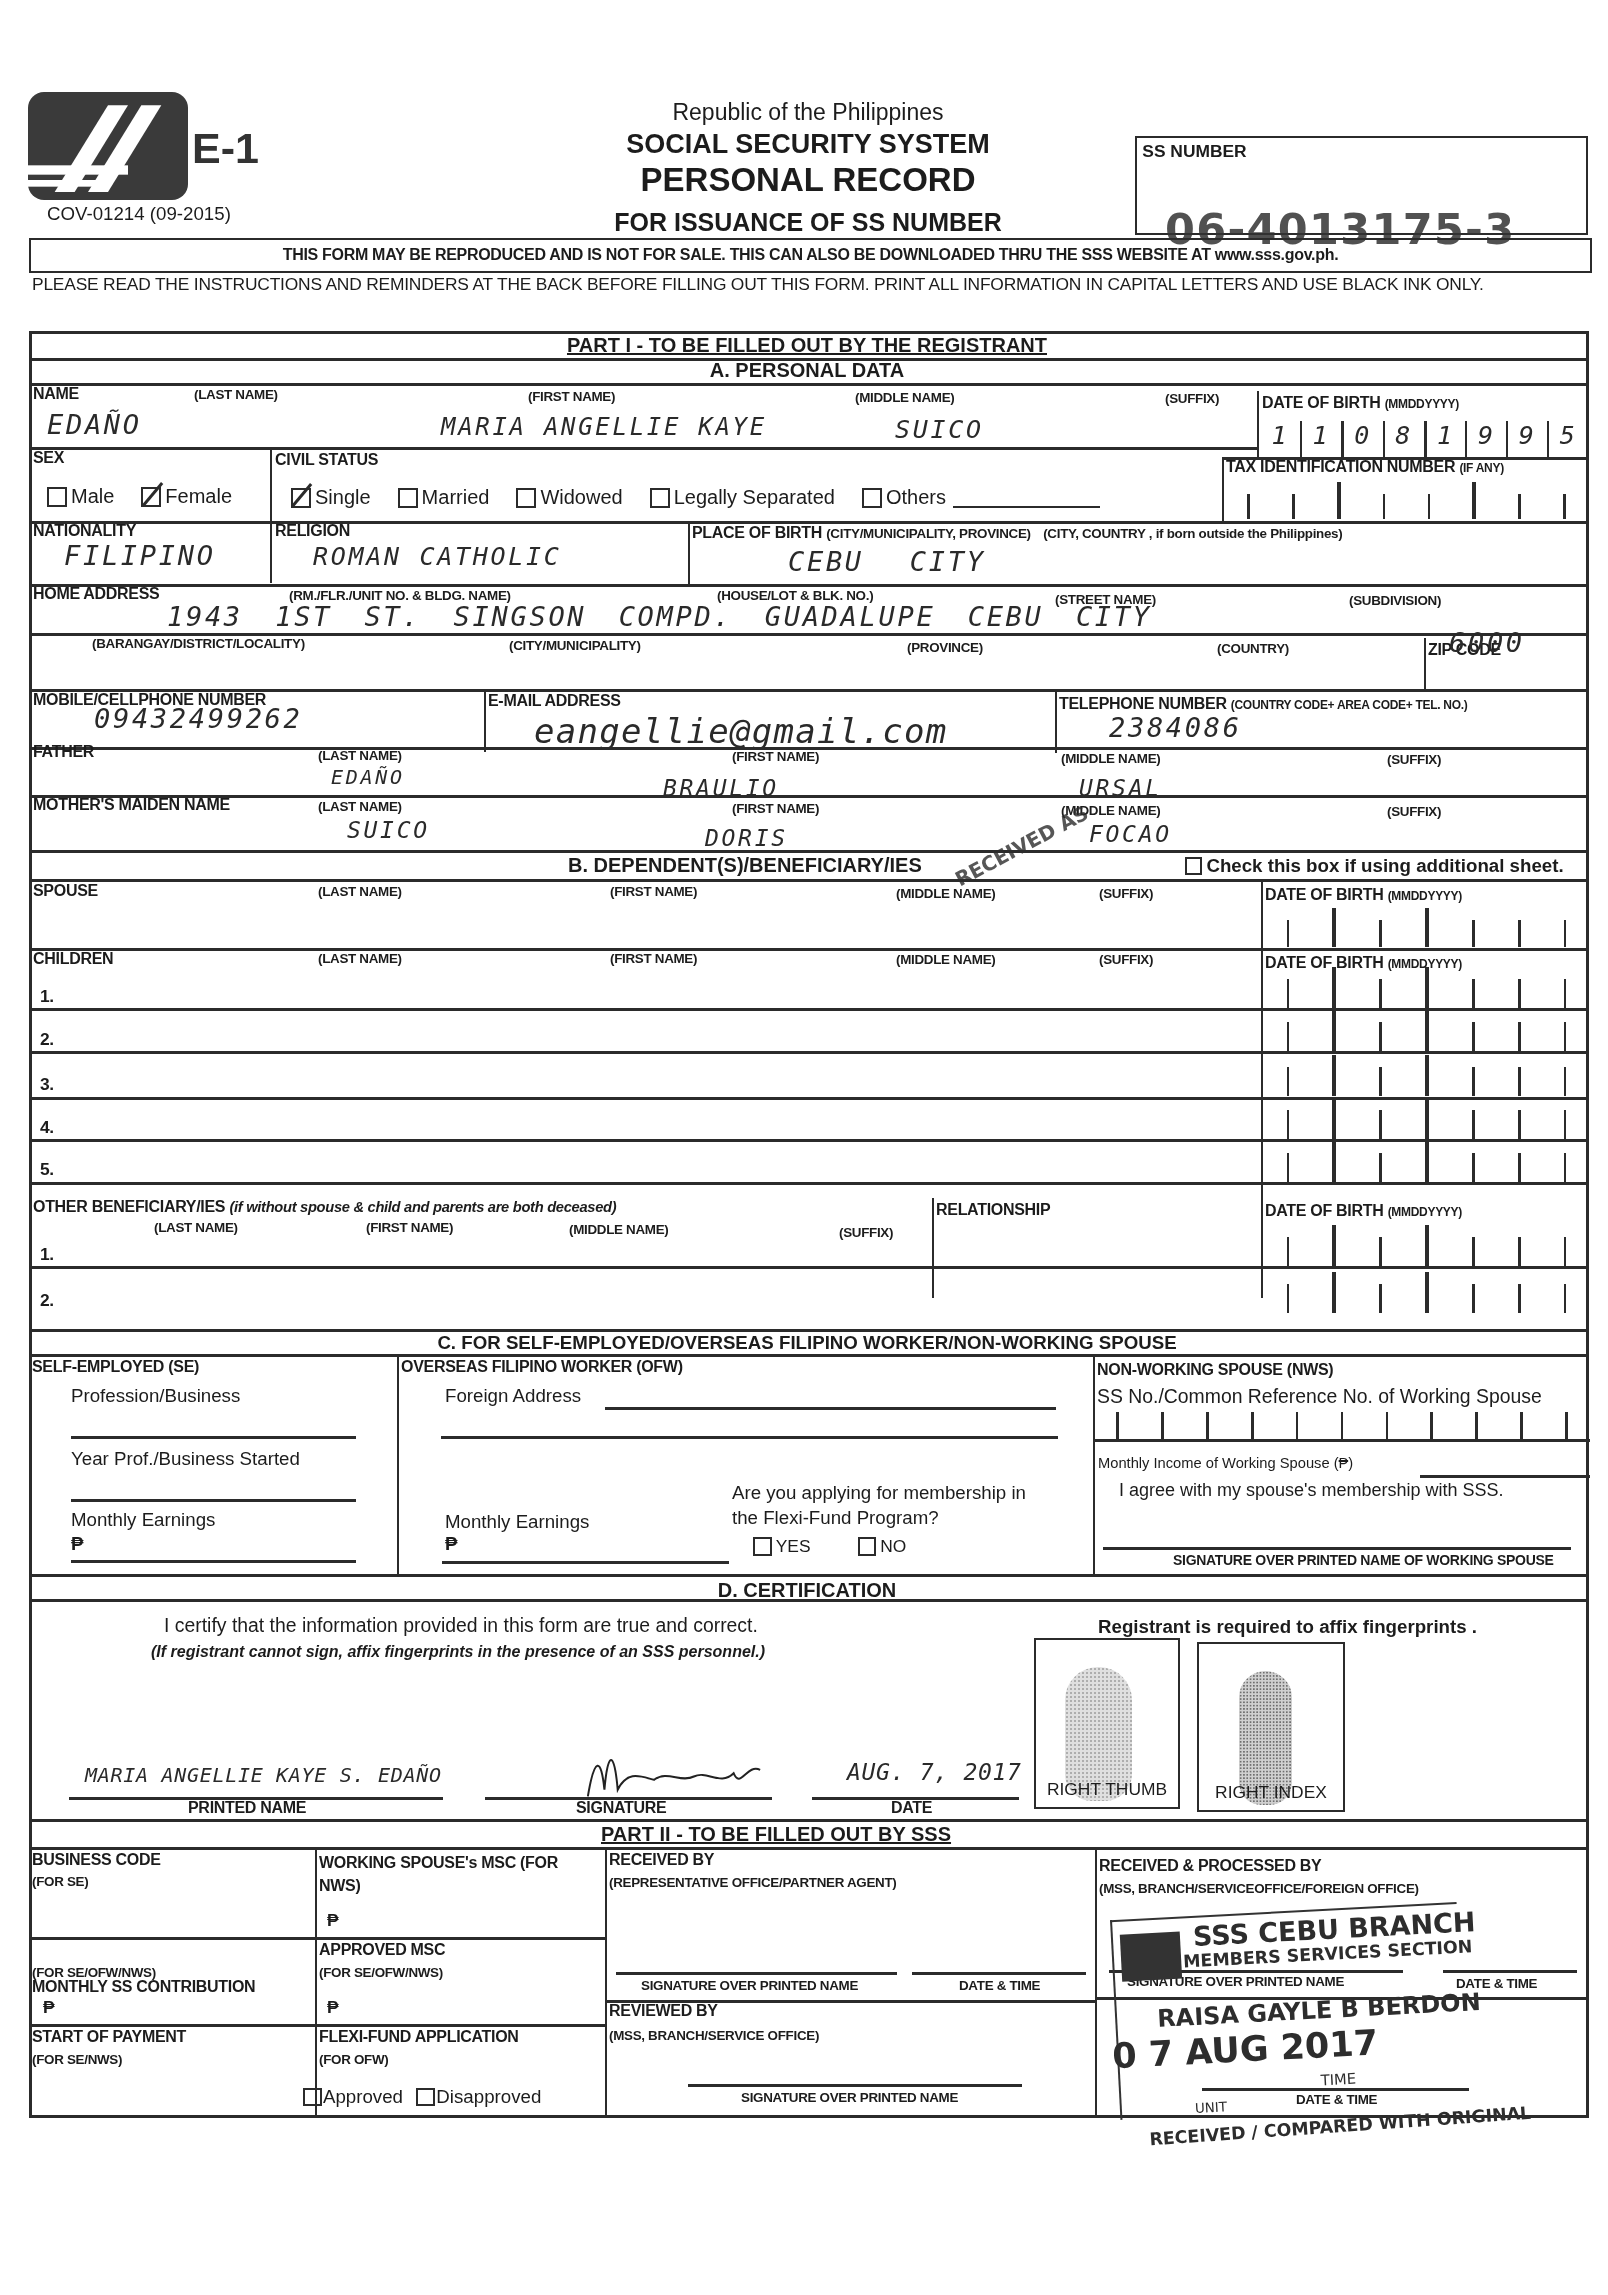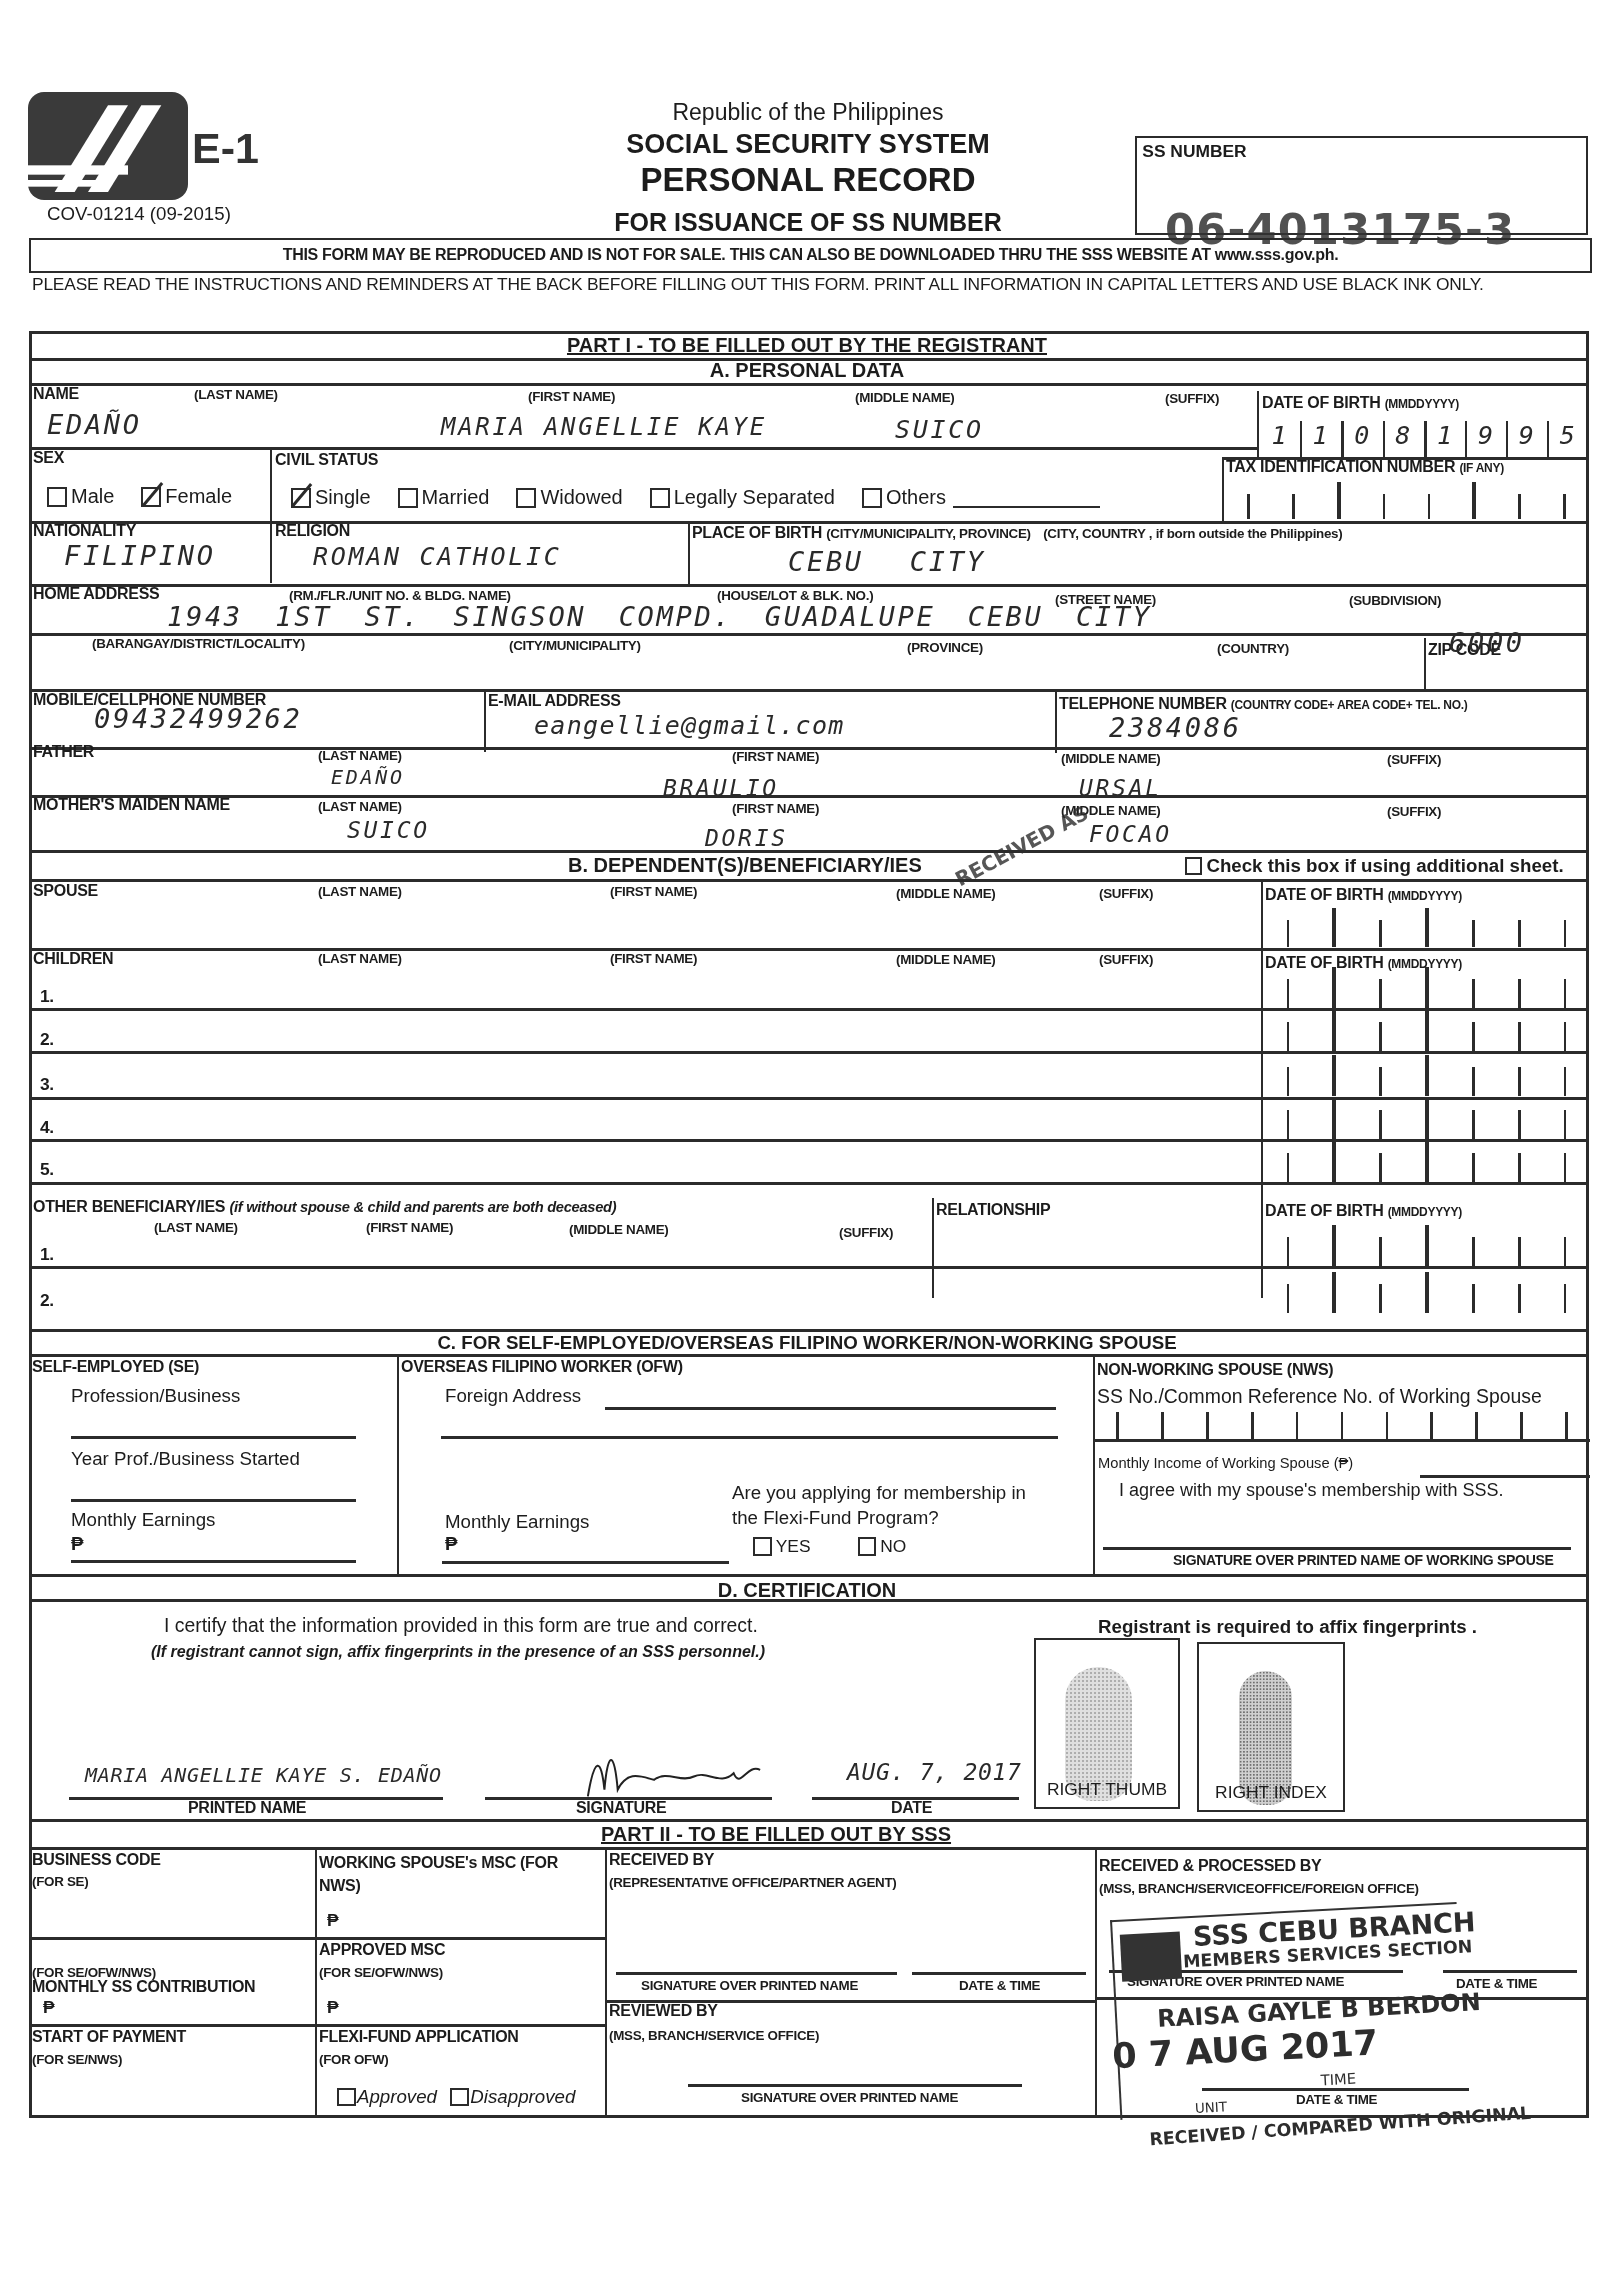--- a/index.html
+++ b/index.html
@@ -158,21 +158,21 @@
 <div class="abs sub" style="left:1217px;top:641px;">(COUNTRY)</div>
 <div class="vline" style="left:1424px;top:638px;height:53px;"></div>
 <div class="abs lbl" style="left:1428px;top:641px;">ZIP CODE</div>
 <div class="abs hand" style="left:1449px;top:627px;font-size:27px;">6000</div>
 <div class="hline" style="left:29px;top:689px;width:1560px;"></div>
 
 <div class="abs lbl" style="left:33px;top:691px;">MOBILE/CELLPHONE NUMBER</div>
 <div class="abs hand" style="left:94px;top:703px;font-size:27px;">09432499262</div>
 <div class="vline" style="left:484px;top:691px;height:61px;"></div>
 <div class="abs lbl" style="left:488px;top:692px;">E-MAIL ADDRESS</div>
-<div class="abs hand" style="left:534px;top:711px;font-size:25px;letter-spacing:1.3px;">eangellie@gmail.com</div>
+<div class="abs hand" style="left:534px;top:711px;font-size:34px;letter-spacing:1.3px;">eangellie@gmail.com</div>
 <div class="vline" style="left:1055px;top:692px;height:61px;"></div>
 <div class="abs lbl" style="left:1059px;top:695px;"><span>TELEPHONE NUMBER</span> <span class="sub" style="font-size:12px;">(COUNTRY CODE+ AREA CODE+ TEL. NO.)</span></div>
 <div class="abs hand" style="left:1109px;top:712px;font-size:27px;">2384086</div>
 <div class="hline" style="left:29px;top:747px;width:1560px;"></div>
 
 <div class="abs lbl" style="left:33px;top:743px;">FATHER</div>
 <div class="abs sub" style="left:318px;top:748px;">(LAST NAME)</div>
 <div class="abs sub" style="left:732px;top:749px;">(FIRST NAME)</div>
 <div class="abs sub" style="left:1061px;top:751px;">(MIDDLE NAME)</div>
 <div class="abs sub" style="left:1387px;top:752px;">(SUFFIX)</div>
@@ -429,21 +429,21 @@
 <div class="abs" style="left:43px;top:1997px;font-size:17.4px;font-weight:bold;">₱</div>
 <div class="abs lbl" style="left:319px;top:1941px;">APPROVED MSC</div>
 <div class="abs sub" style="left:319px;top:1965px;">(FOR SE/OFW/NWS)</div>
 <div class="abs" style="left:327px;top:1997px;font-size:17.4px;font-weight:bold;">₱</div>
 <div class="hline" style="left:29px;top:2024px;width:577px;"></div>
 
 <div class="abs lbl" style="left:32px;top:2028px;">START OF PAYMENT</div>
 <div class="abs sub" style="left:32px;top:2052px;">(FOR SE/NWS)</div>
 <div class="abs lbl" style="left:319px;top:2028px;">FLEXI-FUND APPLICATION</div>
 <div class="abs sub" style="left:319px;top:2052px;">(FOR OFW)</div>
-<div class="abs" style="left:337px;top:2086px;display:flex;font-style:italic;">
+<div class="abs" style="left:303px;top:2086px;display:flex;">
   <label class="opt" style="font-size:18.7px;margin-right:13.4px;">
       <span class="cb" style="width:18.7px;height:18.7px;margin-right:1.3px;"></span>
       <span>Approved</span>
     </label>
   <label class="opt" style="font-size:18.7px;">
       <span class="cb" style="width:18.7px;height:18.7px;margin-right:1.3px;"></span>
       <span>Disapproved</span>
     </label>
 </div>
 

